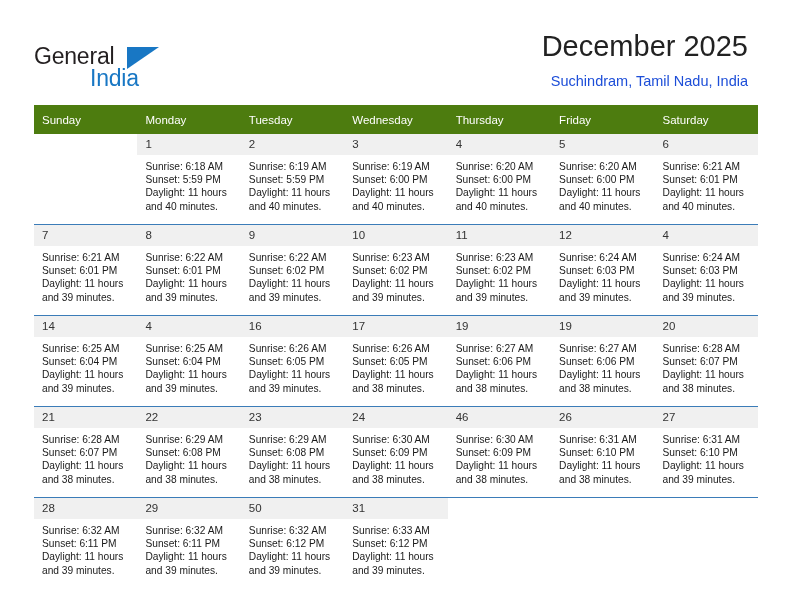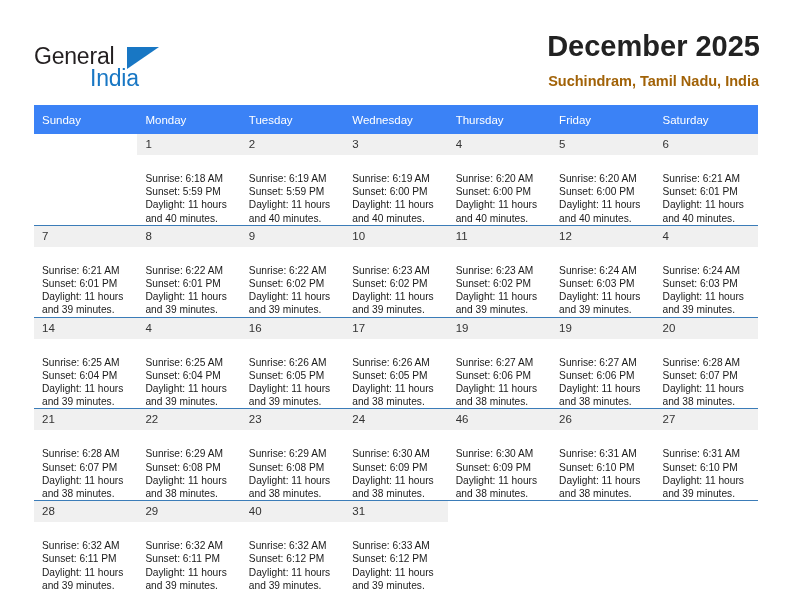--- a/index.html
+++ b/index.html
@@ -59,52 +59,51 @@
     left: 93px;
     top: 4px;
     width: 0;
     height: 0;
     border-left: 32px solid #1877c4;
     border-bottom: 22px solid transparent;
   }
 
   .title-block {
     position: absolute;
-    right: 32px;
+    right: 44px;
     top: 28px;
-    text-align: center;
-    font-weight: bold;
+    text-align: right;
   }
   .cal-title {
     font-size: 29px;
     color: #222222;
     line-height: 36px;
     white-space: nowrap;
   }
   .cal-subtitle {
     font-size: 14.5px;
-    color: #a16207;
+    color: #1d4ed8;
     line-height: 20px;
     margin-top: 7px;
     white-space: nowrap;
   }
 
   
   .calendar {
     position: absolute;
     left: 34px;
     top: 105px;
     width: 724px;
     border-collapse: collapse;
     table-layout: fixed;
   }
   .calendar col { width: 103.43px; }
 
   .calendar th {
-    background: #3b82f6;
+    background: #4d7c0f;
     color: #ffffff;
     font-size: 11.5px;
     font-weight: normal;
     text-align: left;
     padding: 5px 0 5px 8px;
     height: 19px;
     border: none;
   }
 
   .calendar td {
@@ -127,21 +126,21 @@
     color: #333333;
     padding: 4px 0 4px 8px;
     line-height: 13px;
     height: 13px;
   }
   .daynum.empty {
     background: #ffffff;
     color: transparent;
   }
   .cellbody {
-    padding: 17px 6px 0 8px;
+    padding: 5px 6px 0 8px;
     font-size: 10.2px;
     line-height: 13.2px;
     color: #1a1a1a;
   }
   .cellbody div { white-space: nowrap; }
 </style>
 </head>
 <body>
 
 <div class="page">
@@ -450,21 +449,21 @@
           <td>
             <div class="daynum">29</div>
             <div class="cellbody">
               <div>Sunrise: 6:32 AM</div>
               <div>Sunset: 6:11 PM</div>
               <div>Daylight: 11 hours</div>
               <div>and 39 minutes.</div>
             </div>
           </td>
           <td>
-            <div class="daynum">40</div>
+            <div class="daynum">50</div>
             <div class="cellbody">
               <div>Sunrise: 6:32 AM</div>
               <div>Sunset: 6:12 PM</div>
               <div>Daylight: 11 hours</div>
               <div>and 39 minutes.</div>
             </div>
           </td>
           <td>
             <div class="daynum">31</div>
             <div class="cellbody">

